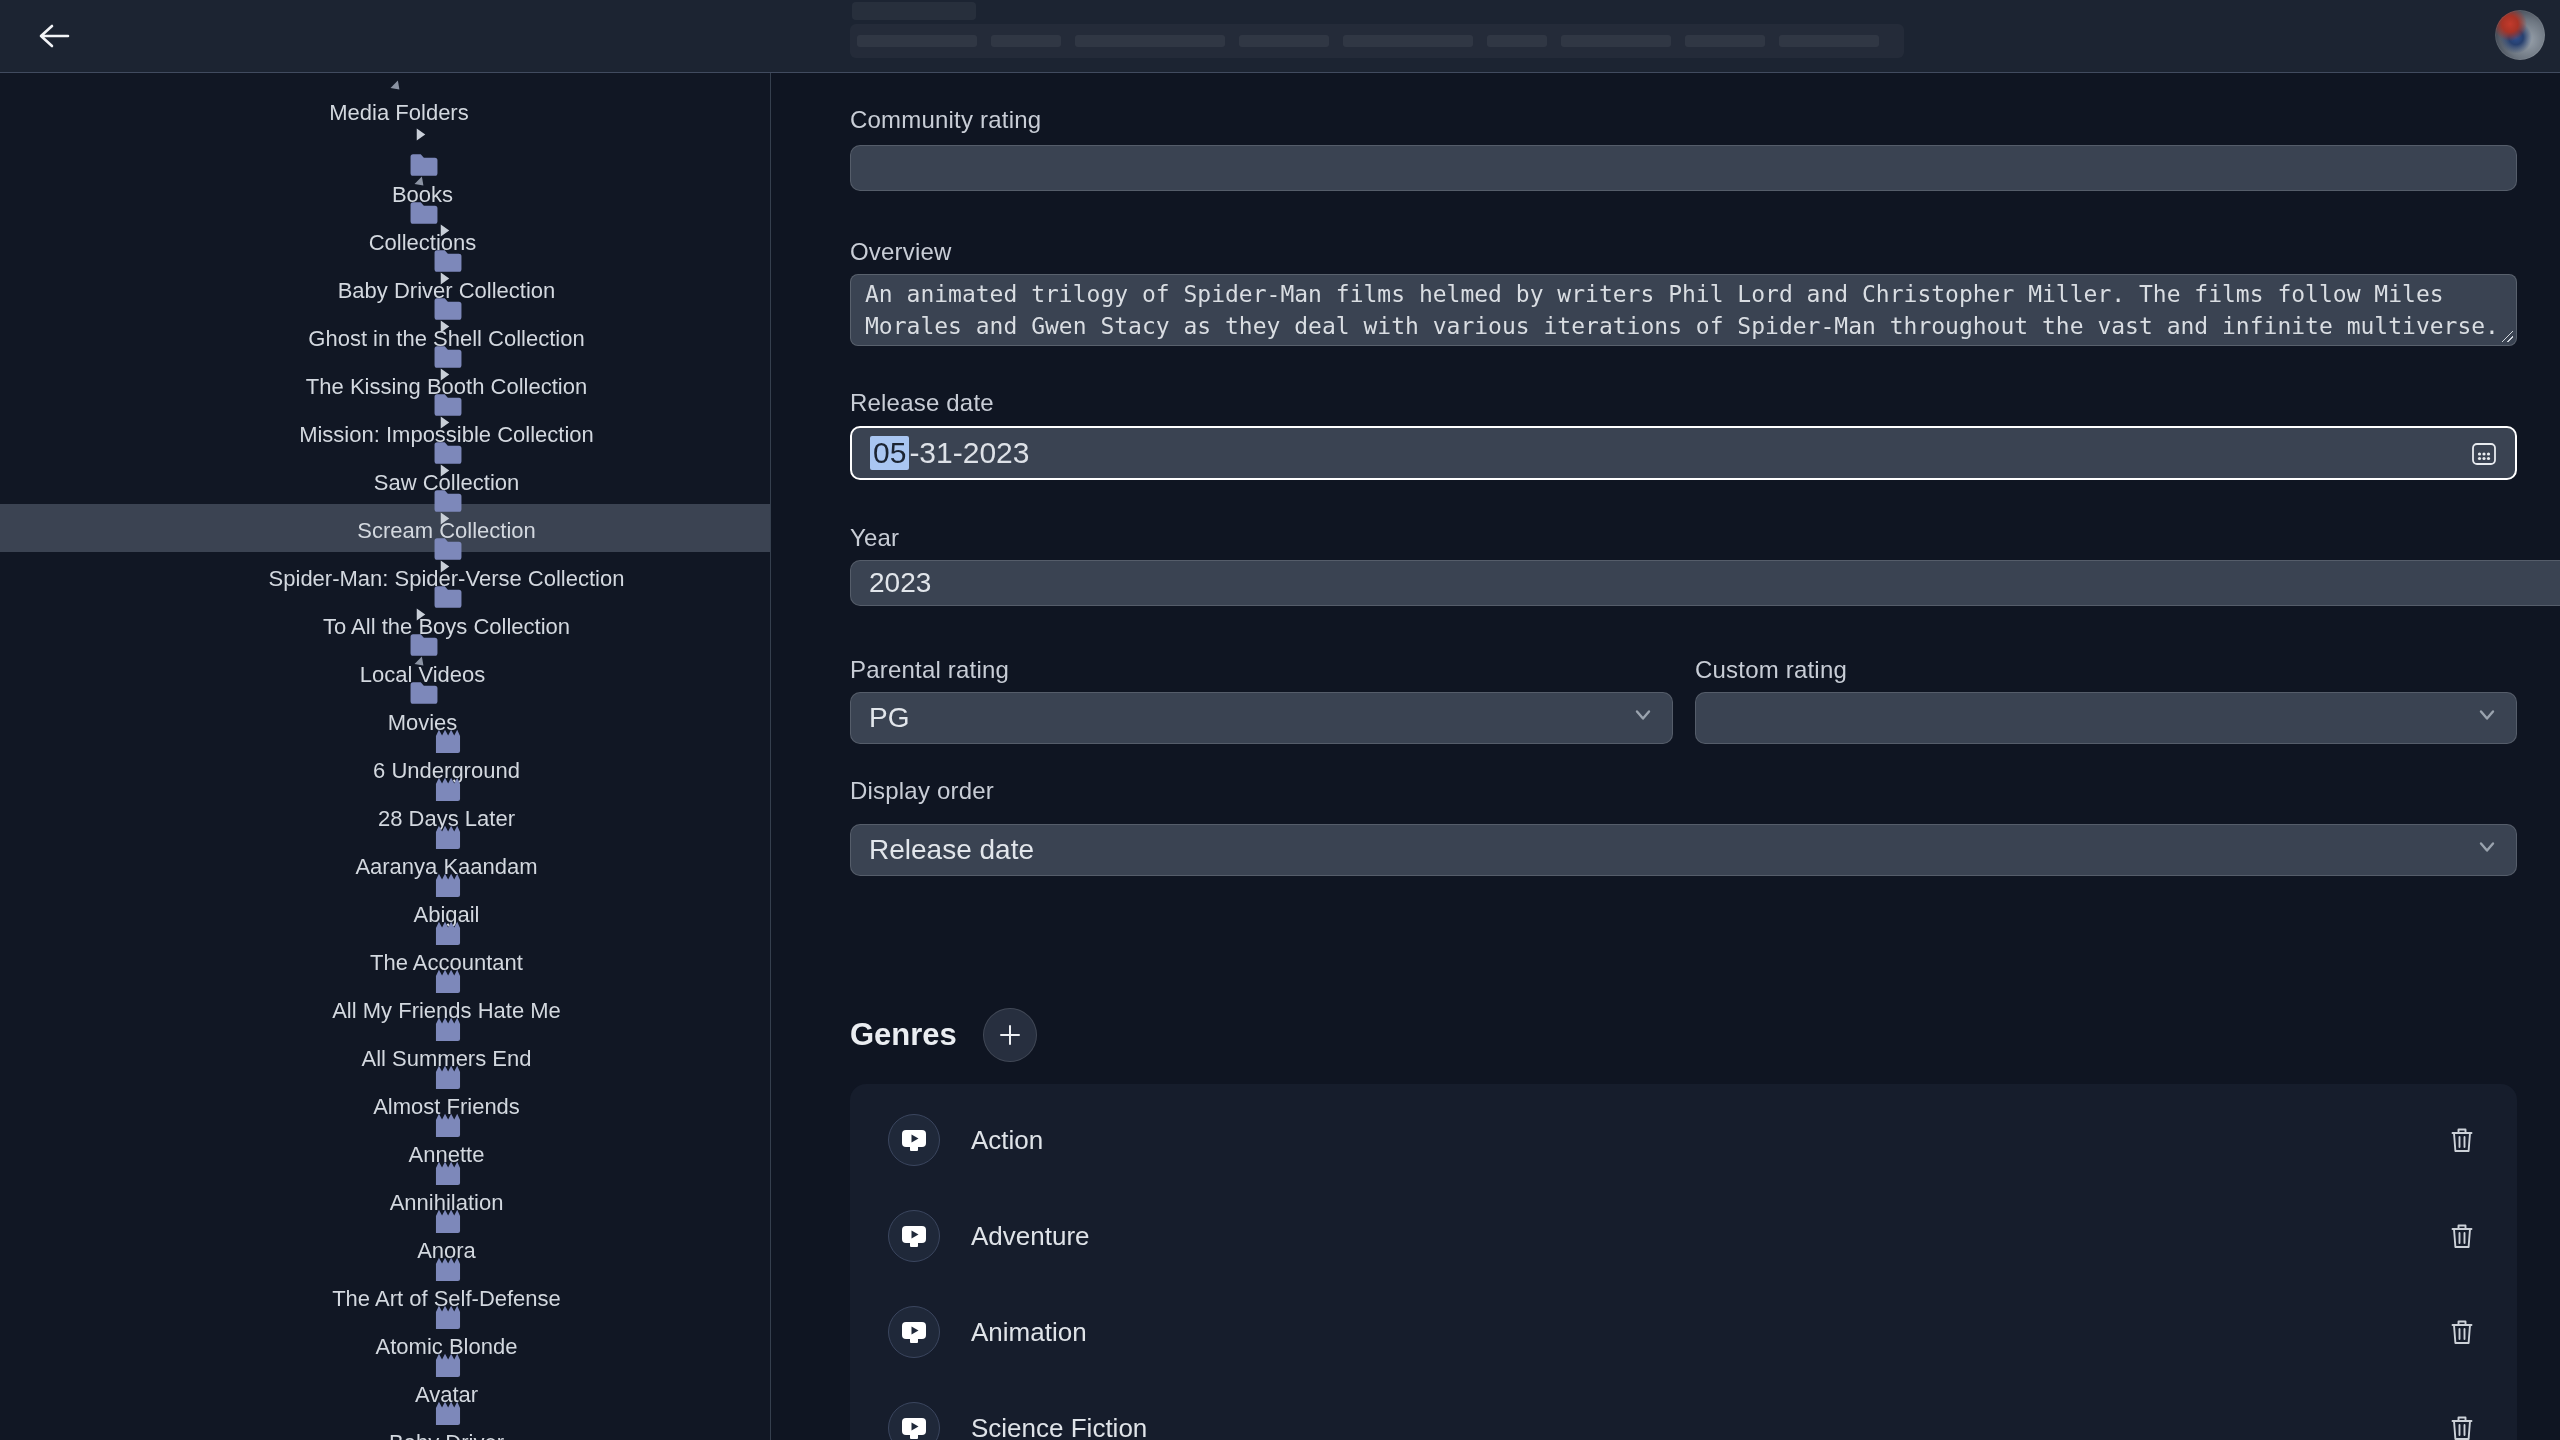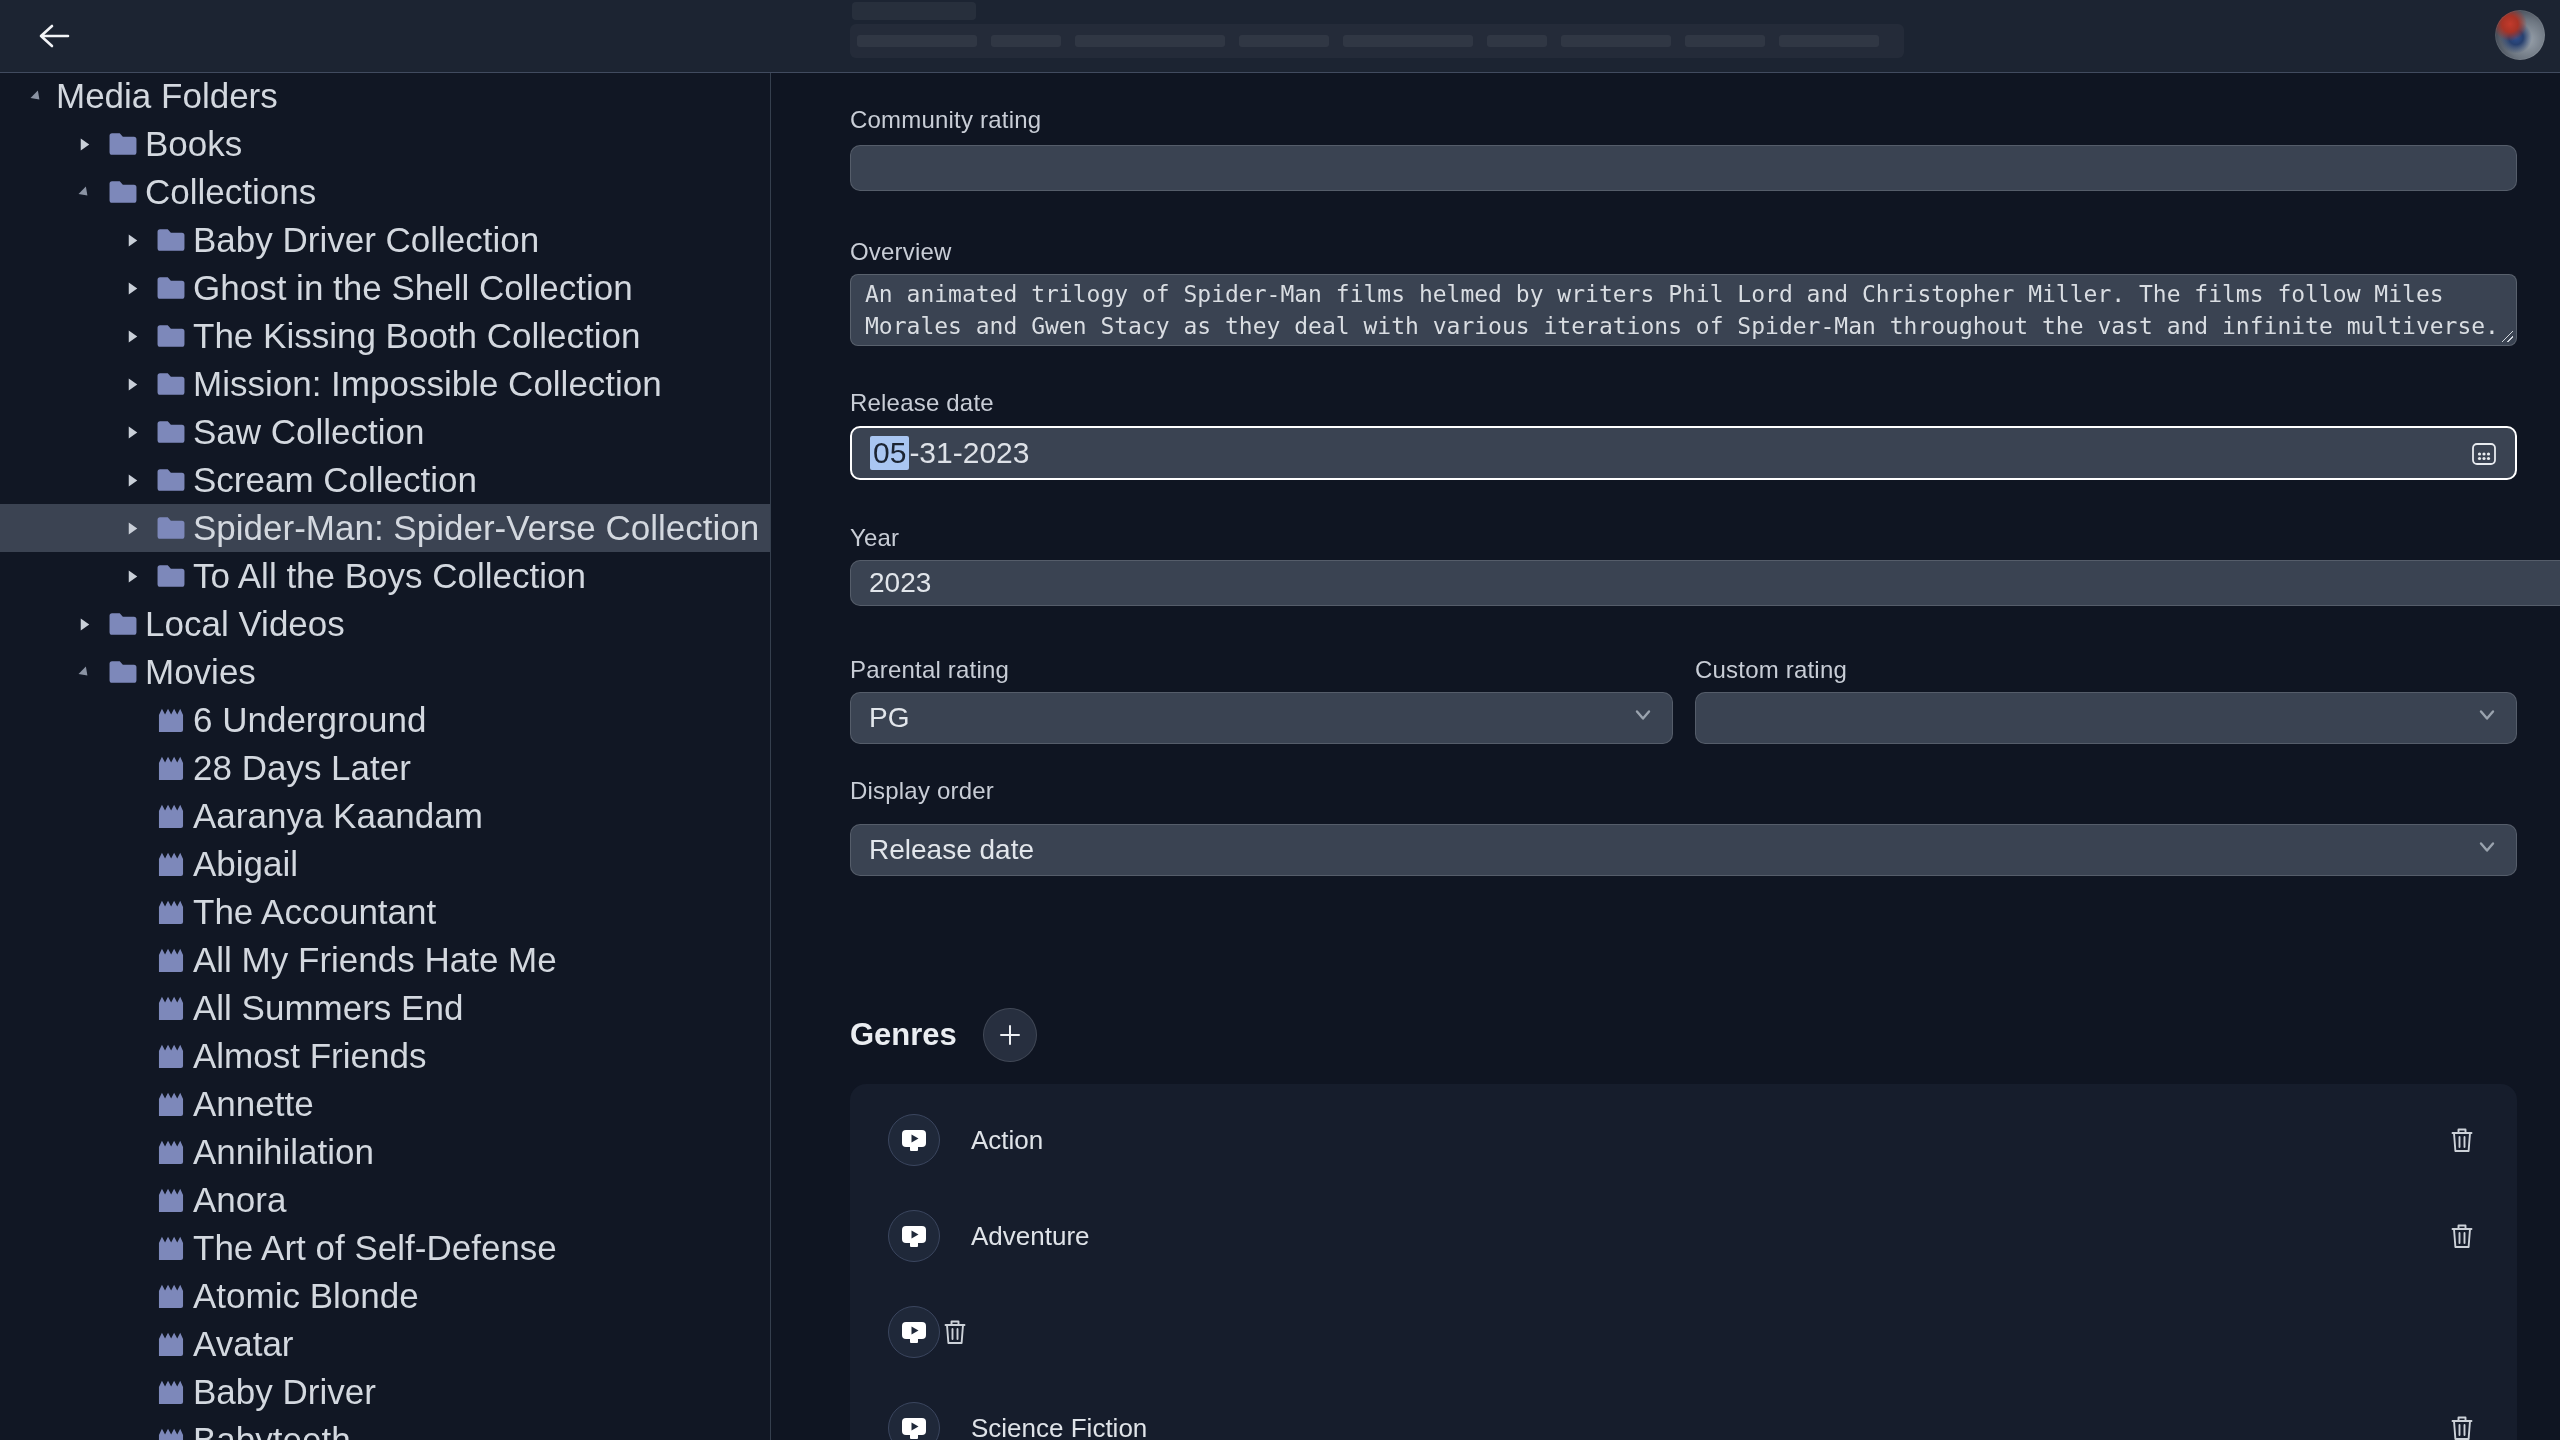--- a/index.html
+++ b/index.html
@@ -34,21 +34,21 @@
   .ghost-b{position:absolute;left:850px;top:24px;width:1054px;height:34px;border-radius:6px;background:rgba(255,255,255,.035);}
   .ghost-b i{display:inline-block;height:12px;margin:11px 7px 0 7px;border-radius:3px;background:rgba(255,255,255,.06);}
   
   .sidebar{
     position:absolute;left:0;top:72px;width:770px;height:1368px;
     background:#111724;border-right:1px solid #353f4e;overflow:hidden;z-index:5;
   }
   .tree{padding-top:0;}
   .tree-row{
     height:48px;display:flex;align-items:center;cursor:pointer;
-    color:#d3d8df;font-size:35px;white-space:nowrap;
+    color:#d3d8df;font-size:22px;white-space:nowrap;flex-direction:column;
   }
   .tree-row.selected{background:#3b4352;}
   .tree-row.lvl-1{padding-left:22px;}
   .tree-row.lvl-2{padding-left:70px;}
   .tree-row.lvl-3{padding-left:118px;}
   .expander{width:28px;height:28px;display:flex;align-items:center;justify-content:center;flex:0 0 28px;}
   .expander svg{width:15px;height:15px;fill:#c9cfd8;}
   .expander.expanded svg{transform:rotate(45deg);fill:#8b93a3;width:13px;height:13px;}
   .tree-icon{width:34px;height:34px;margin-left:8px;flex:0 0 34px;display:flex;align-items:center;justify-content:center;}
   .tree-icon svg{width:34px;height:34px;fill:#7d88ba;}
@@ -616,20 +616,21 @@
   </div>
 
   <div class="genre-row">
     <span class="genre-avatar">
       <svg viewBox="0 0 30 30">
         <rect x="3" y="5" width="24" height="17" rx="4" fill="#ffffff"></rect>
         <rect x="11" y="21" width="8" height="5" rx="1" fill="#ffffff"></rect>
         <path d="M12.5 9.5 L19.5 13.5 L12.5 17.5 Z" fill="#1f2839"></path>
       </svg>
     </span>
+    <span class="genre-label">Animation</span>
     <span class="trash-btn">
       <svg viewBox="0 0 26 28">
         <path d="M5 7 H21 L19.6 25 H6.4 Z"></path>
         <line x1="3.5" y1="7" x2="22.5" y2="7"></line>
         <path d="M9.5 7 V3.5 H16.5 V7"></path>
         <line x1="10.5" y1="11" x2="10.5" y2="21"></line>
         <line x1="15.5" y1="11" x2="15.5" y2="21"></line>
       </svg>
     </span>
   </div>

